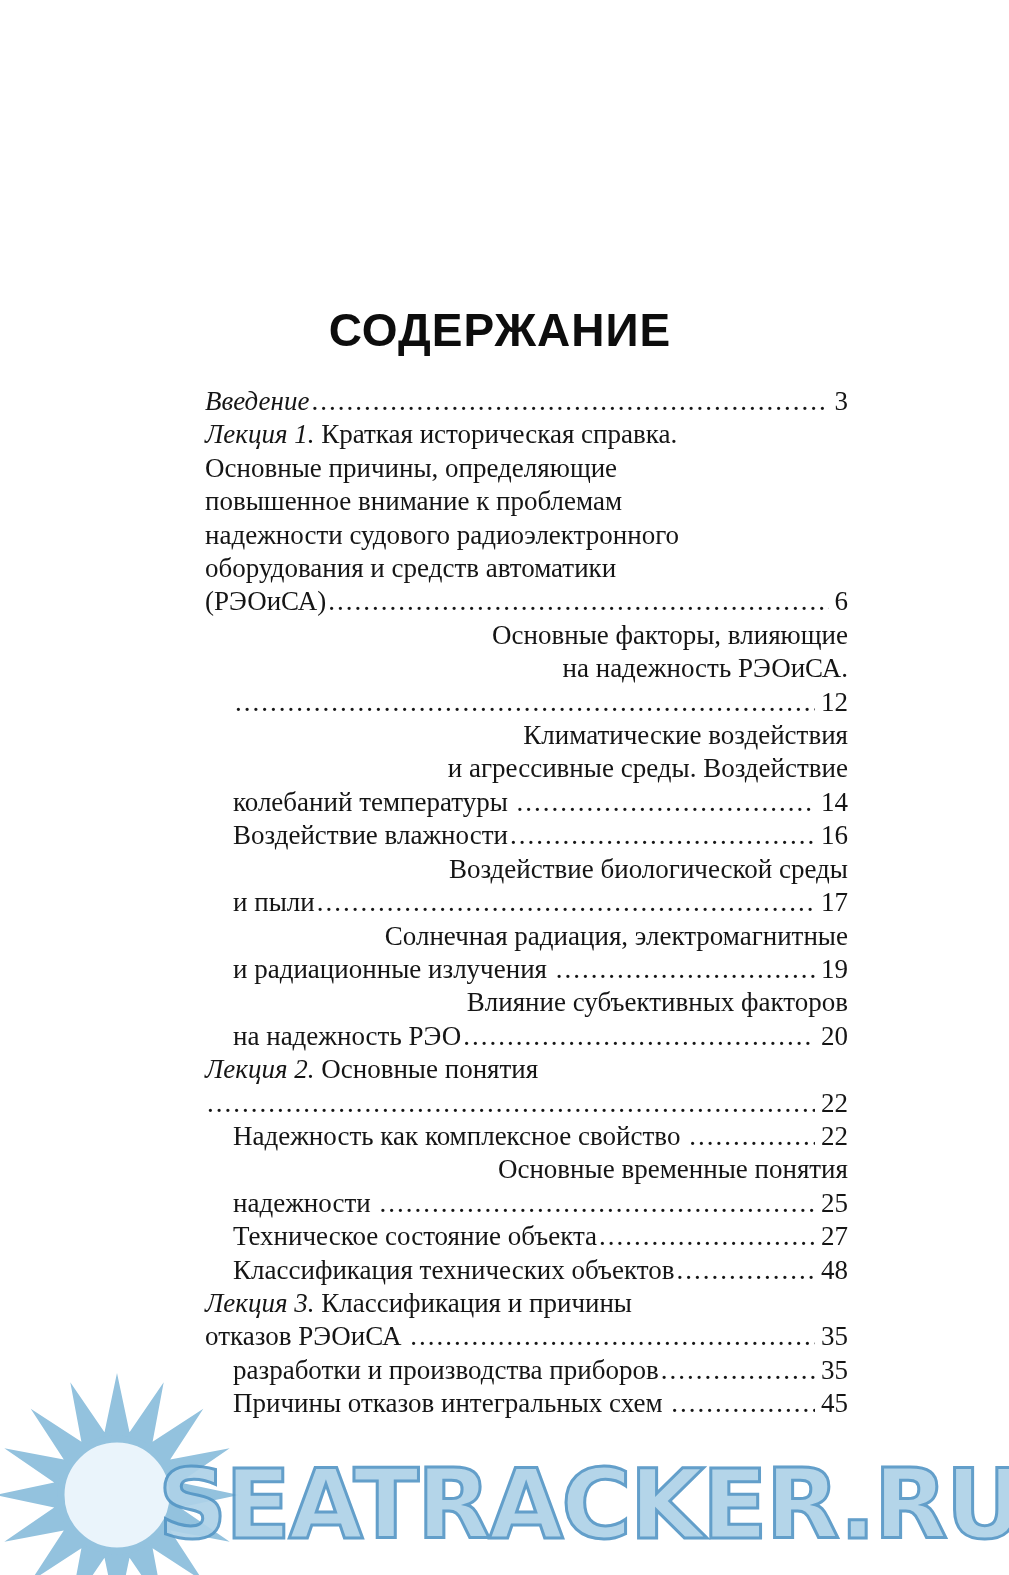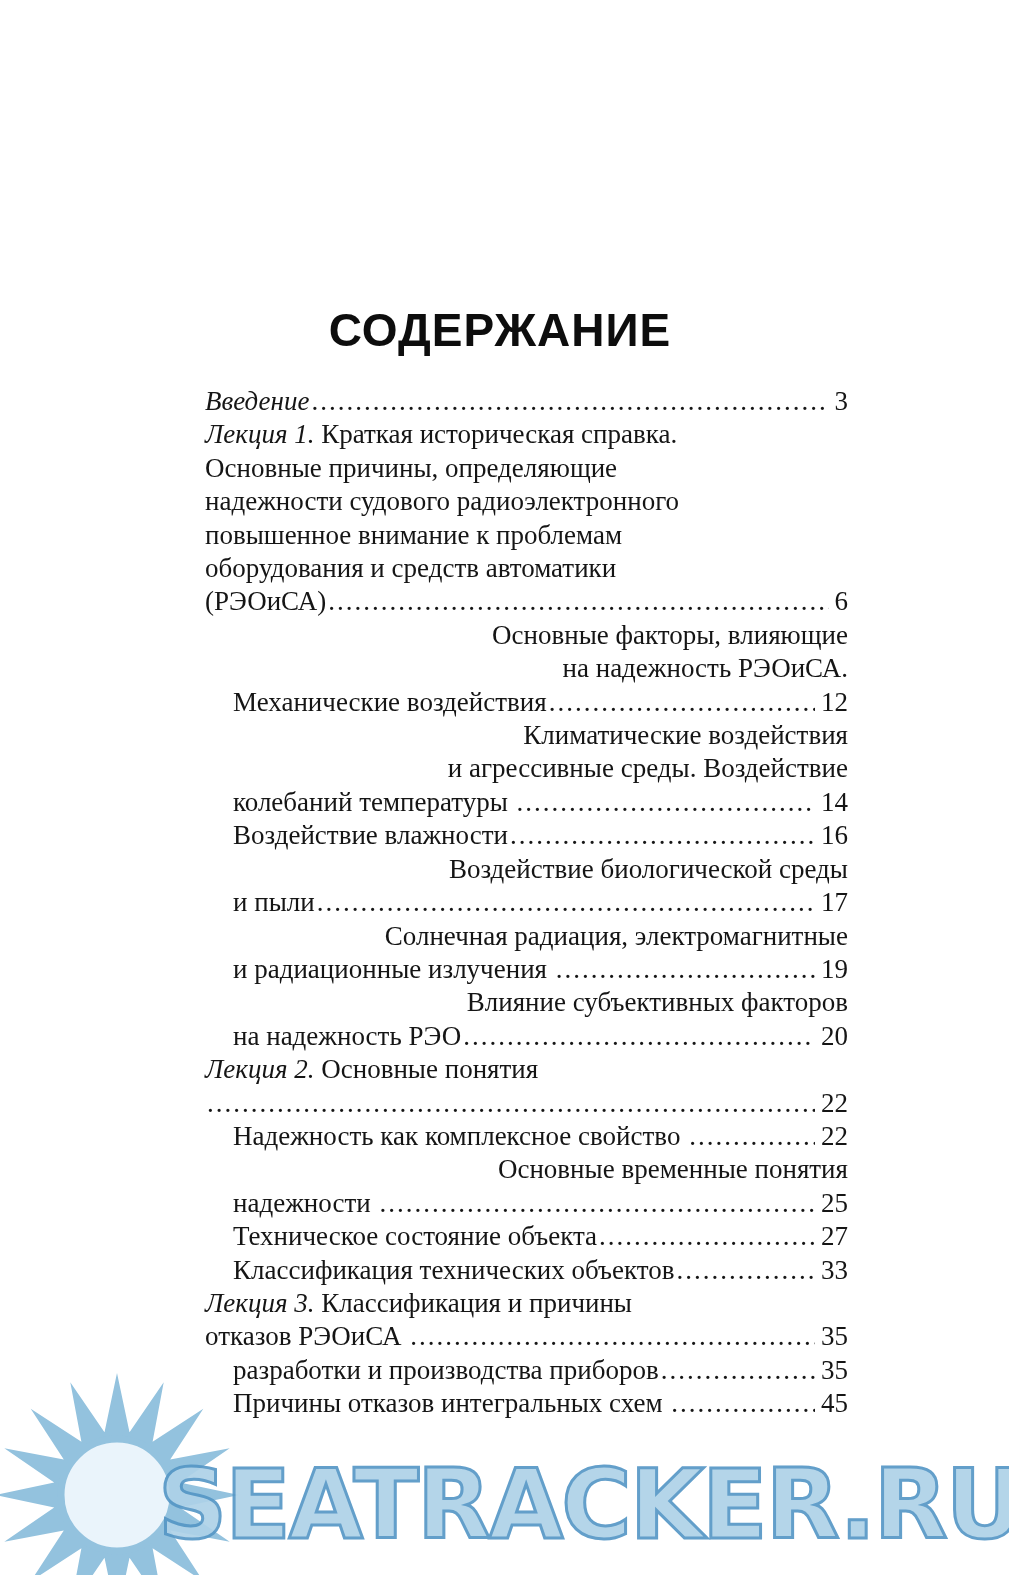--- a/index.html
+++ b/index.html
@@ -71,34 +71,33 @@
       <div class="entry indent-0">
         <div class="line last">
           <span class="txt"><i>Введение</i></span>
           <span class="dots"></span>
           <span class="pg">3</span>
         </div>
       </div>
       <div class="entry indent-0">
         <div class="line"><span class="txt"><i>Лекция 1.</i> Краткая историческая справка.</span></div>
         <div class="line"><span class="txt">Основные причины, определяющие</span></div>
+        <div class="line"><span class="txt">повышенное внимание к проблемам</span></div>
         <div class="line"><span class="txt">надежности судового радиоэлектронного</span></div>
-        <div class="line"><span class="txt">повышенное внимание к проблемам</span></div>
         <div class="line"><span class="txt">оборудования и средств автоматики</span></div>
         <div class="line last">
           <span class="txt">(РЭОиСА)</span>
           <span class="dots"></span>
           <span class="pg">6</span>
         </div>
       </div>
       <div class="entry indent-1">
         <div class="line"><span class="txt">Основные факторы, влияющие</span></div>
         <div class="line"><span class="txt">на надежность РЭОиСА.</span></div>
         <div class="line last">
-          <span class="txt">Механические воздействия</span>
           <span class="dots"></span>
           <span class="pg">12</span>
         </div>
       </div>
       <div class="entry indent-1">
         <div class="line"><span class="txt">Климатические воздействия</span></div>
         <div class="line"><span class="txt">и агрессивные среды. Воздействие</span></div>
         <div class="line last">
           <span class="txt">колебаний температуры </span>
           <span class="dots"></span>
@@ -162,21 +161,21 @@
         <div class="line last">
           <span class="txt">Техническое состояние объекта</span>
           <span class="dots"></span>
           <span class="pg">27</span>
         </div>
       </div>
       <div class="entry indent-1">
         <div class="line last">
           <span class="txt">Классификация технических объектов</span>
           <span class="dots"></span>
-          <span class="pg">33</span>
+          <span class="pg">48</span>
         </div>
       </div>
       <div class="entry indent-0">
         <div class="line"><span class="txt"><i>Лекция 3.</i> Классификация и причины</span></div>
         <div class="line last">
           <span class="txt">отказов РЭОиСА </span>
           <span class="dots"></span>
           <span class="pg">35</span>
         </div>
       </div>

